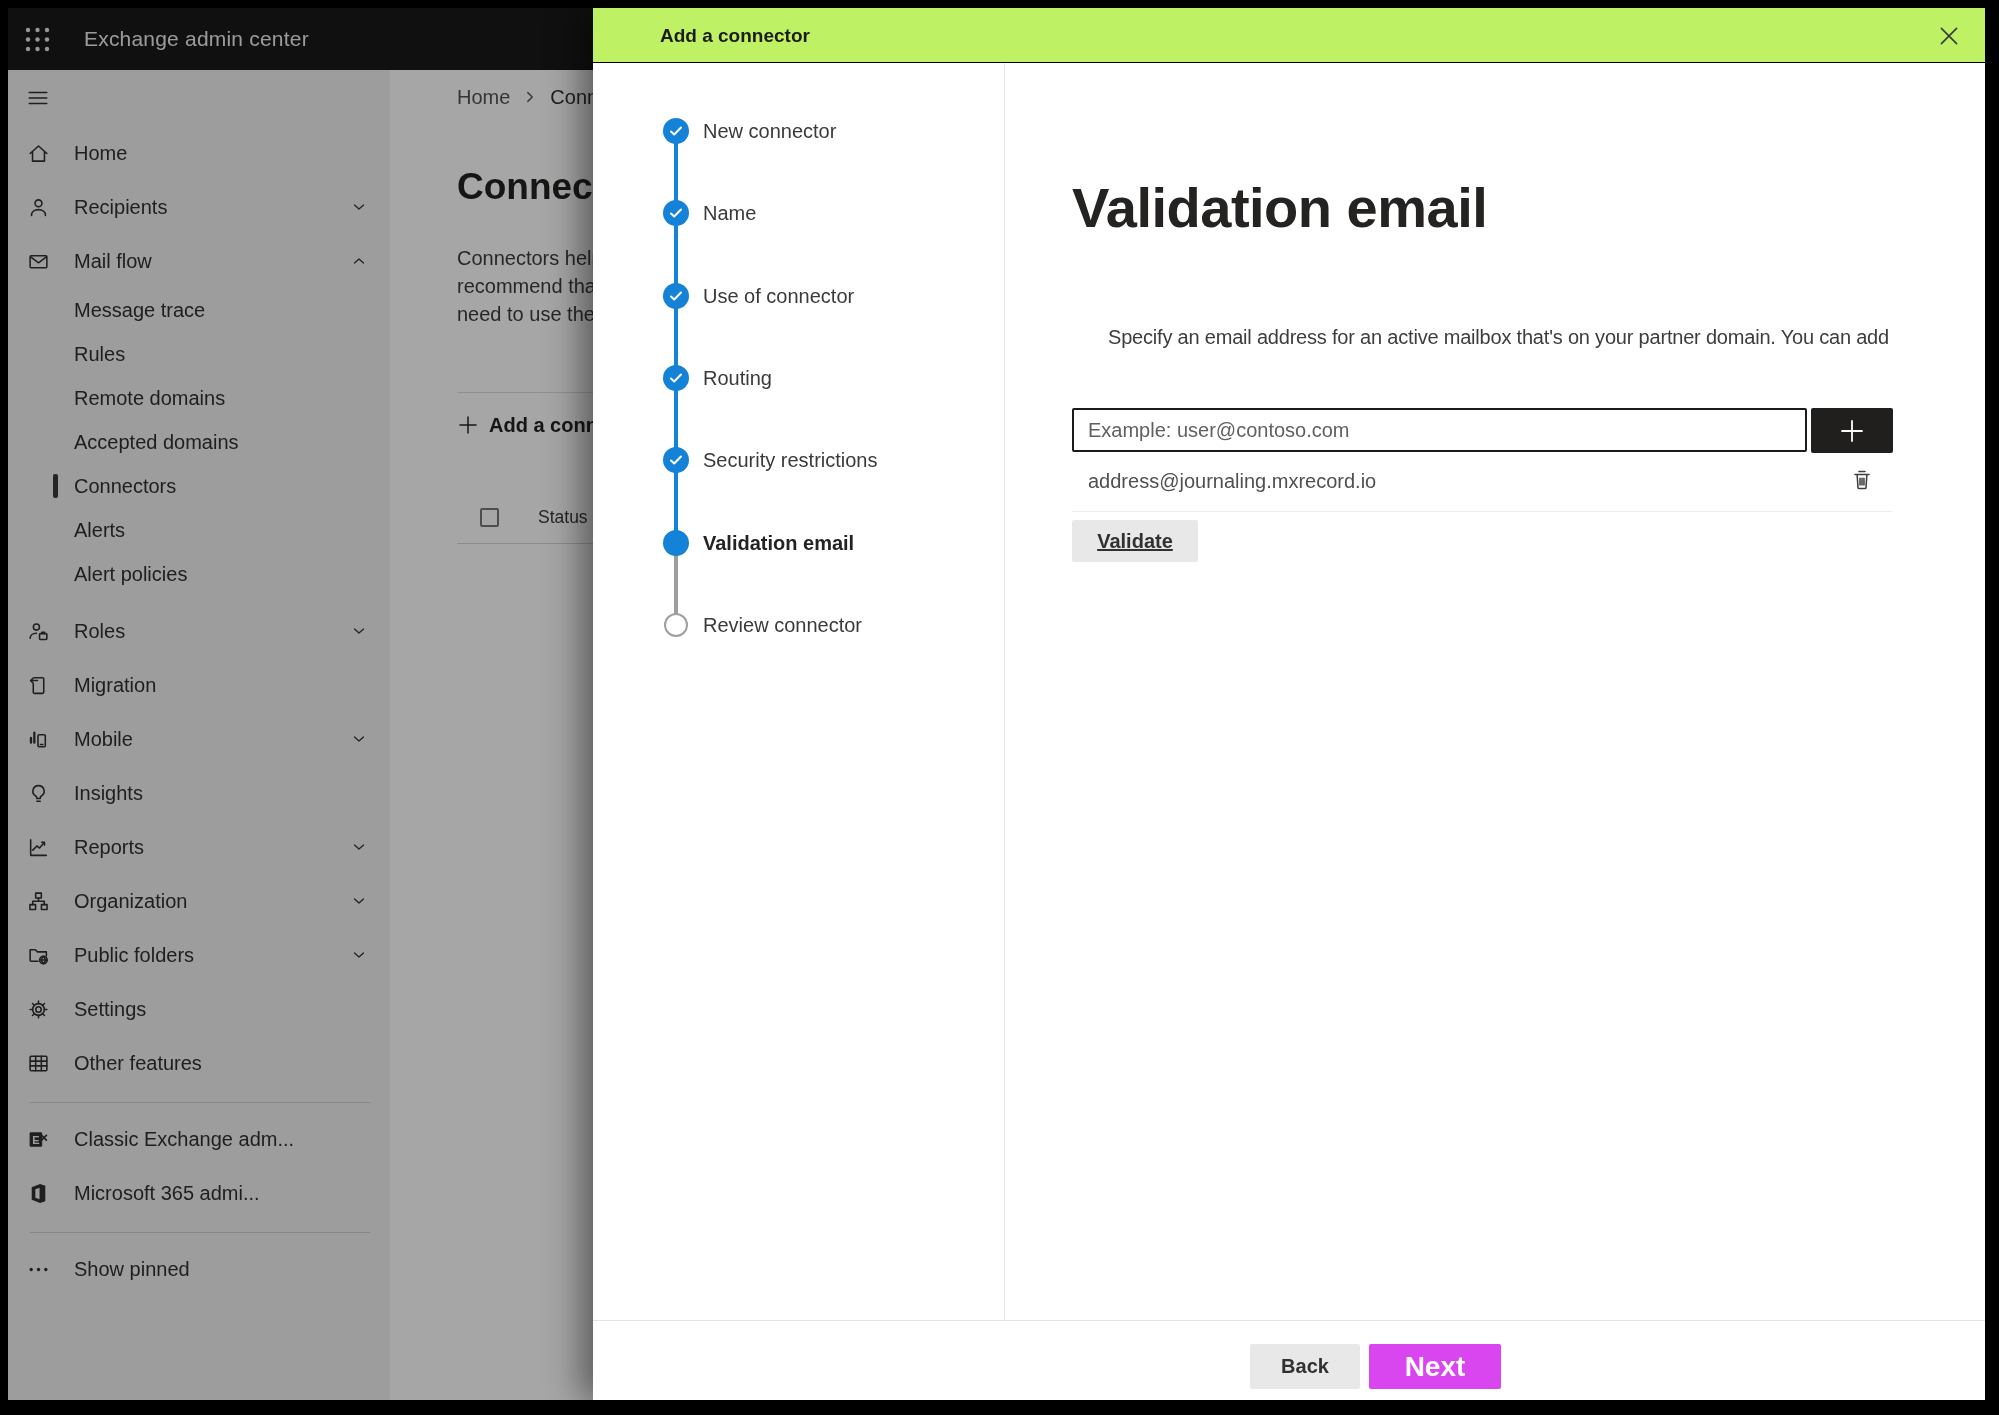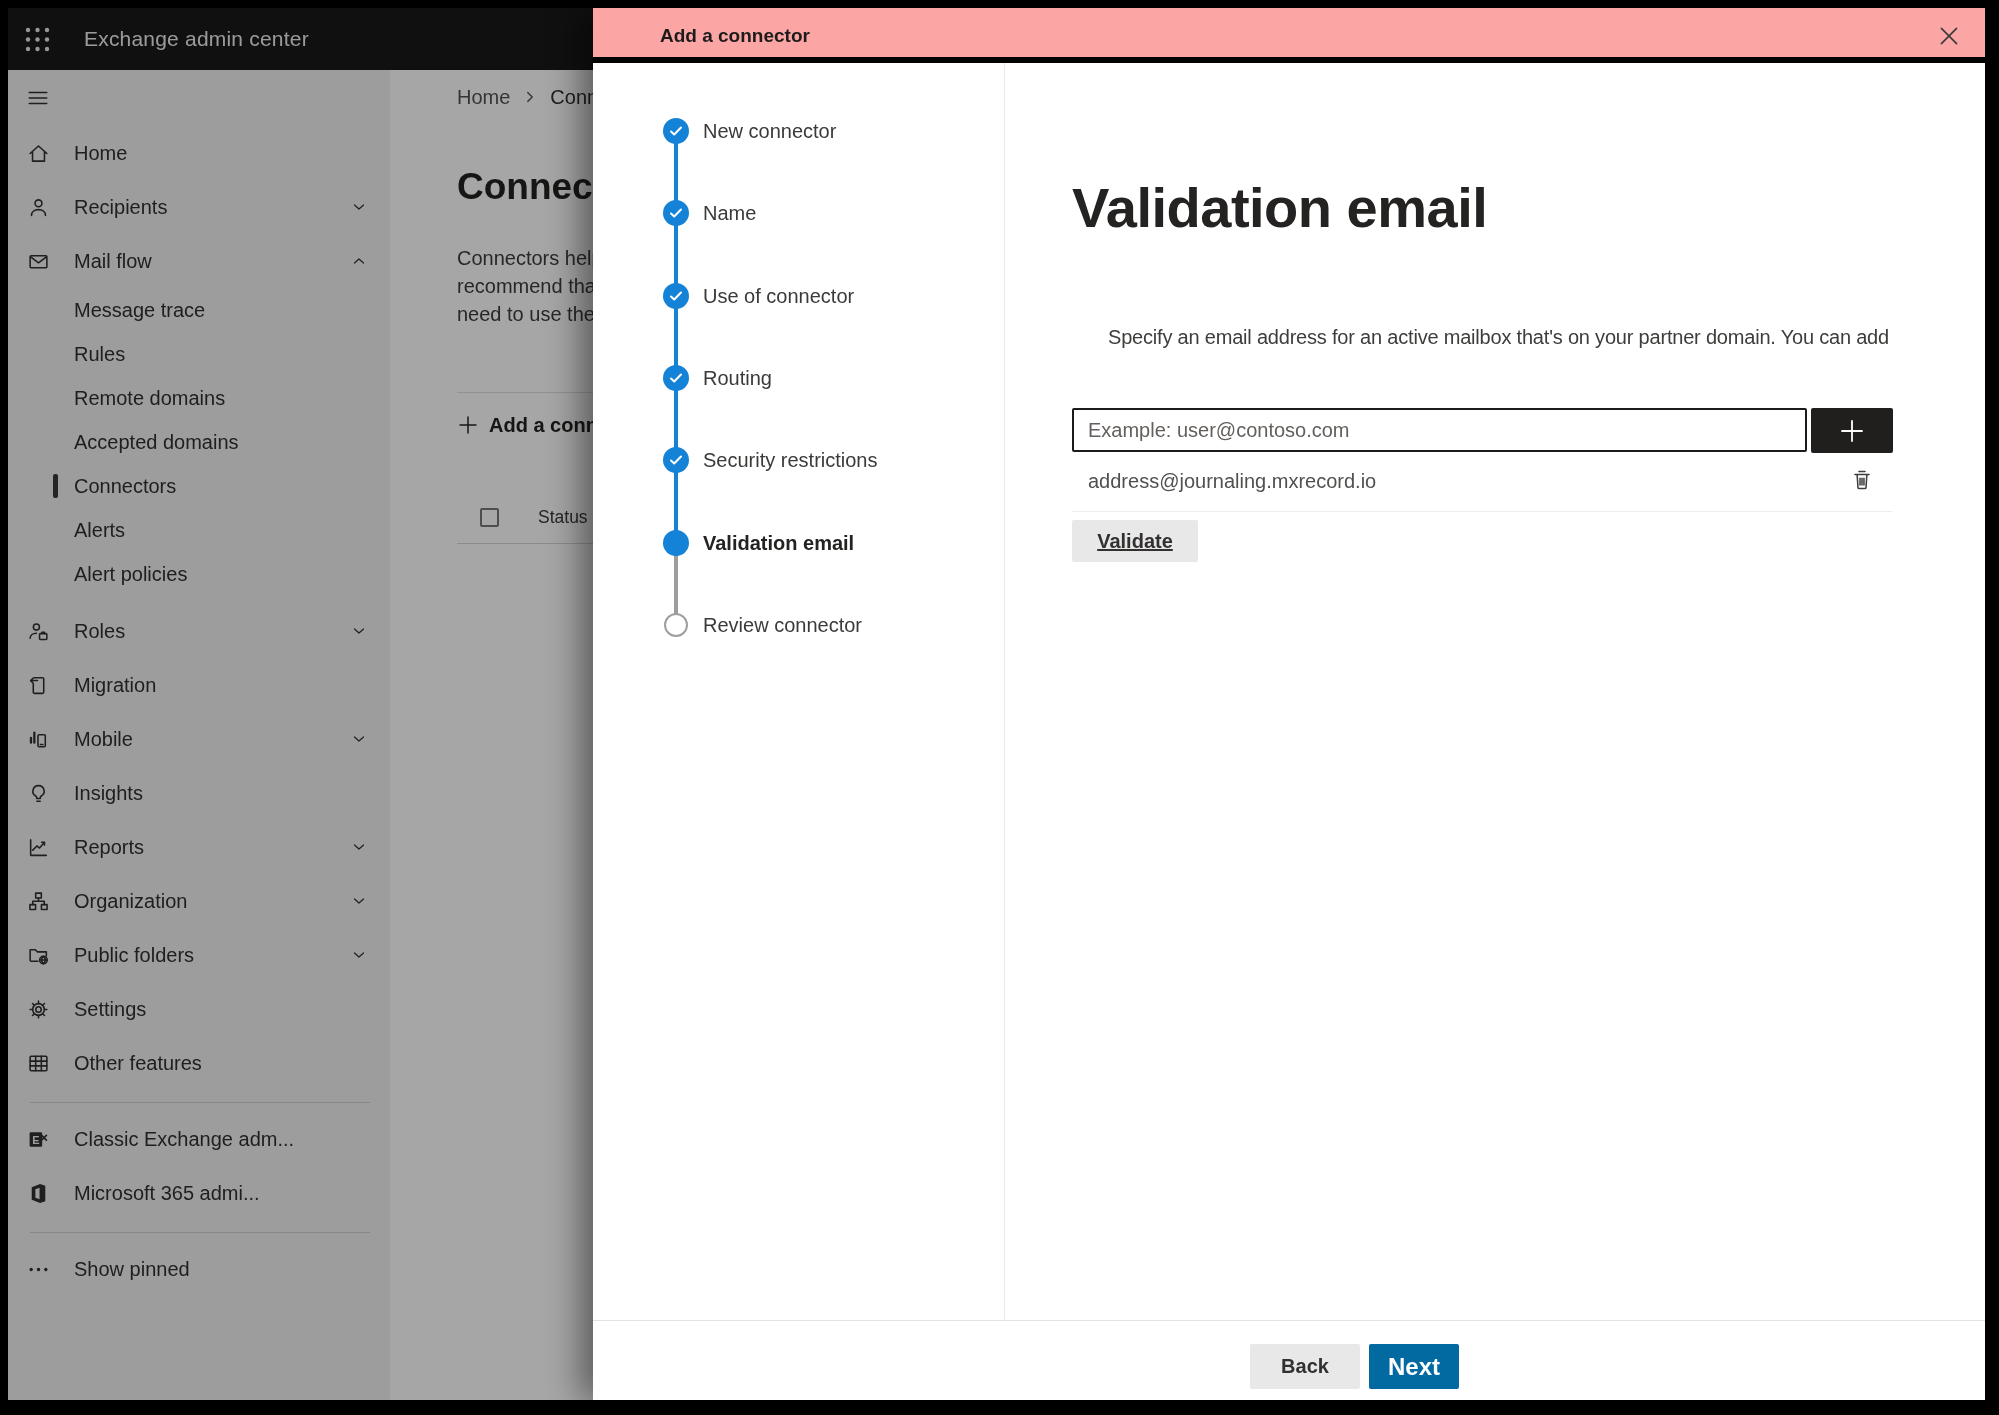--- a/index.html
+++ b/index.html
@@ -40,21 +40,21 @@
   .add-btn .plus { margin-right:10px; display:flex; }
   .bg-checkbox { position:absolute; left:90px; top:438px; width:19px; height:19px; border:2px solid #7a7977; border-radius:2px; background:transparent; cursor:pointer; }
   .status-label { position:absolute; left:148px; top:437px; font-size:17.5px; color:#3b3a38; }
   .table-divider { position:absolute; left:67px; right:0; top:473px; height:1px; background:#d8d6d4; }
 
   
   .dim { position:absolute; inset:0; background:rgba(0,0,0,.35); z-index:5; }
 
   
   .dialog { position:absolute; left:585px; top:0; width:1392px; height:1392px; background:#fff; z-index:10; box-shadow:-12px 0 32px rgba(0,0,0,.45); }
-  .dlg-header { position:absolute; left:0; top:0; right:0; height:55px; border-bottom:6px solid #000000; background:#fca5a5; }
+  .dlg-header { position:absolute; left:0; top:0; right:0; height:55px; border-bottom:1px solid #000000; background:#bef264; }
   .dlg-title { position:absolute; left:67px; top:0; line-height:55px; font-size:19px; font-weight:700; color:#1d1c1b; }
   .dlg-close { position:absolute; right:22px; top:14px; width:28px; height:28px; display:flex; align-items:center; justify-content:center; cursor:pointer; }
 
   .dlg-body { position:absolute; left:0; top:55px; right:0; bottom:80px; }
   .steps-col { position:absolute; left:0; top:0; bottom:0; width:412px; border-right:1px solid #e8e8e8; }
   .rail { position:absolute; width:4px; left:81px; }
   .rail.blue { top:68px; height:412px; background:#1482d7; }
   .rail.gray { top:480px; height:82px; background:#9d9d9b; }
   .step { position:absolute; left:70px; height:26px; display:flex; align-items:center; cursor:pointer; z-index:2; }
   .dot { width:26px; height:26px; border-radius:50%; flex:none; display:flex; align-items:center; justify-content:center; }
@@ -69,21 +69,21 @@
   .email-input { position:absolute; left:67px; top:345px; width:735px; height:44px; border:2px solid #1c1b1a; border-radius:2px; background:#fff; font-family:"Liberation Sans",sans-serif; font-size:20px; color:#33312f; padding:0 14px; outline:none; }
   .email-input::placeholder { color:#625f5c; opacity:1; }
   .plus-btn { position:absolute; left:806px; top:345px; width:82px; height:45px; background:#211f1e; border:none; border-radius:2px; display:flex; align-items:center; justify-content:center; cursor:pointer; }
   .address-text { position:absolute; left:83px; top:407px; font-size:20px; color:#51504e; white-space:nowrap; }
   .trash-btn { position:absolute; left:842px; top:402px; width:30px; height:30px; display:flex; align-items:center; justify-content:center; cursor:pointer; }
   .sub-divider { position:absolute; left:67px; top:448px; width:820px; height:1px; background:#ededec; }
   .validate-btn { position:absolute; left:67px; top:457px; width:126px; height:42px; background:#e9e8e8; border:none; border-radius:2px; font-family:"Liberation Sans",sans-serif; font-size:20px; font-weight:600; color:#323130; cursor:pointer;text-decoration:underline; }
 
   .dlg-footer { position:absolute; left:0; right:0; bottom:0; height:80px; border-top:1px solid #e3e3e3; background:#fff; }
   .back-btn { position:absolute; left:657px; top:23px; width:110px; height:45px; background:#e9e8e8; border:none; border-radius:2px; font-family:"Liberation Sans",sans-serif; font-size:20px; font-weight:600; color:#323130; cursor:pointer; }
-  .next-btn { position:absolute; left:776px; top:23px; width:90px; height:45px; background:#0369a1; border:none; border-radius:2px; font-family:"Liberation Sans",sans-serif; font-size:24px; font-weight:600; color:#fff; cursor:pointer; }
+  .next-btn { position:absolute; left:776px; top:23px; width:132px; height:45px; background:#d946ef; border:none; border-radius:2px; font-family:"Liberation Sans",sans-serif; font-size:28px; font-weight:600; color:#fff; cursor:pointer; }
 </style>
 </head>
 <body>
 
 <div class="app">
 
   <div class="topbar">
     <div class="waffle">
       <svg width="27" height="27" viewBox="0 0 27 27">
         <g fill="#e8e8e8">

